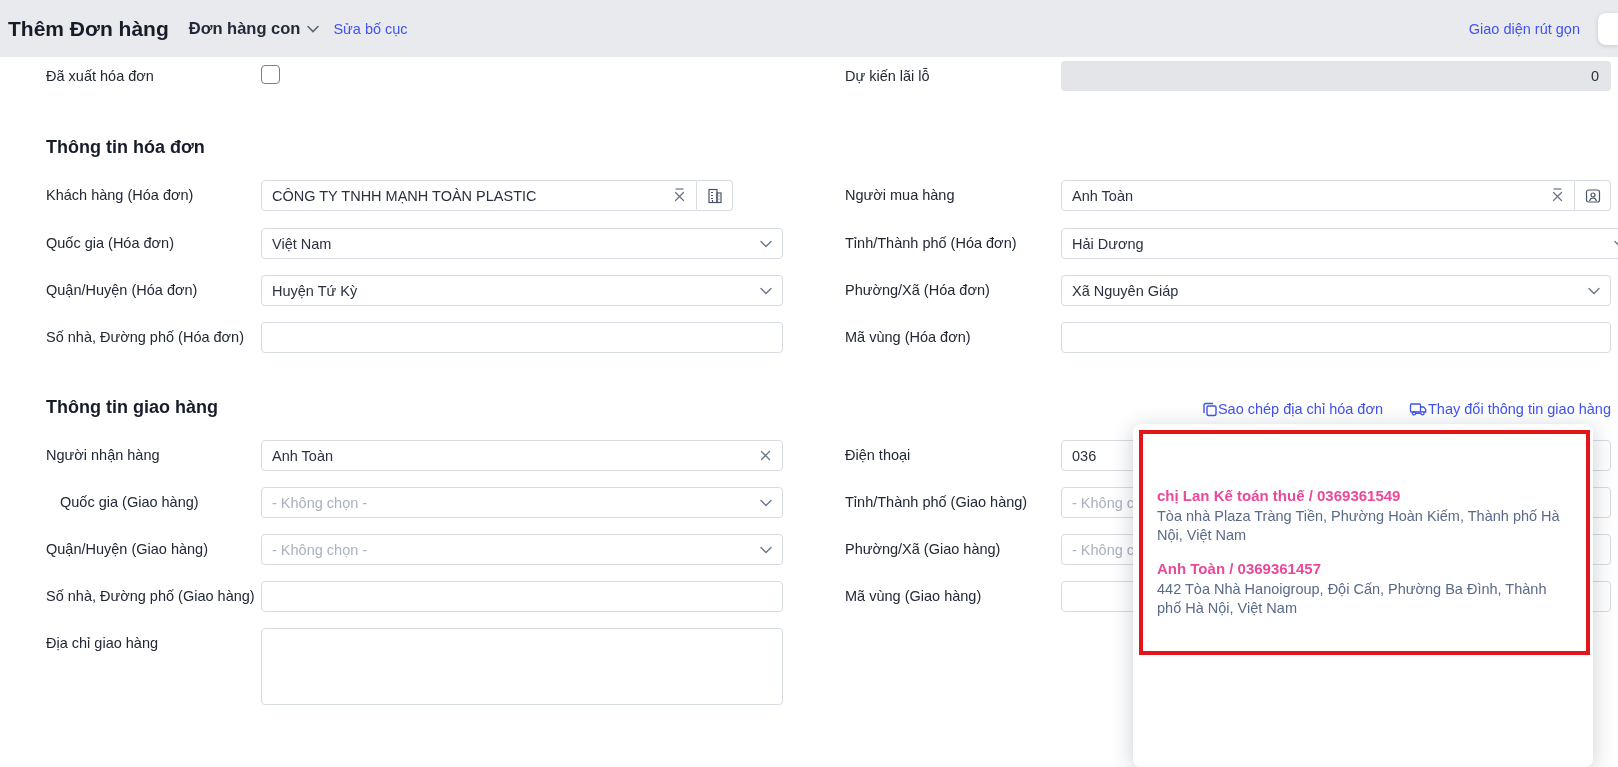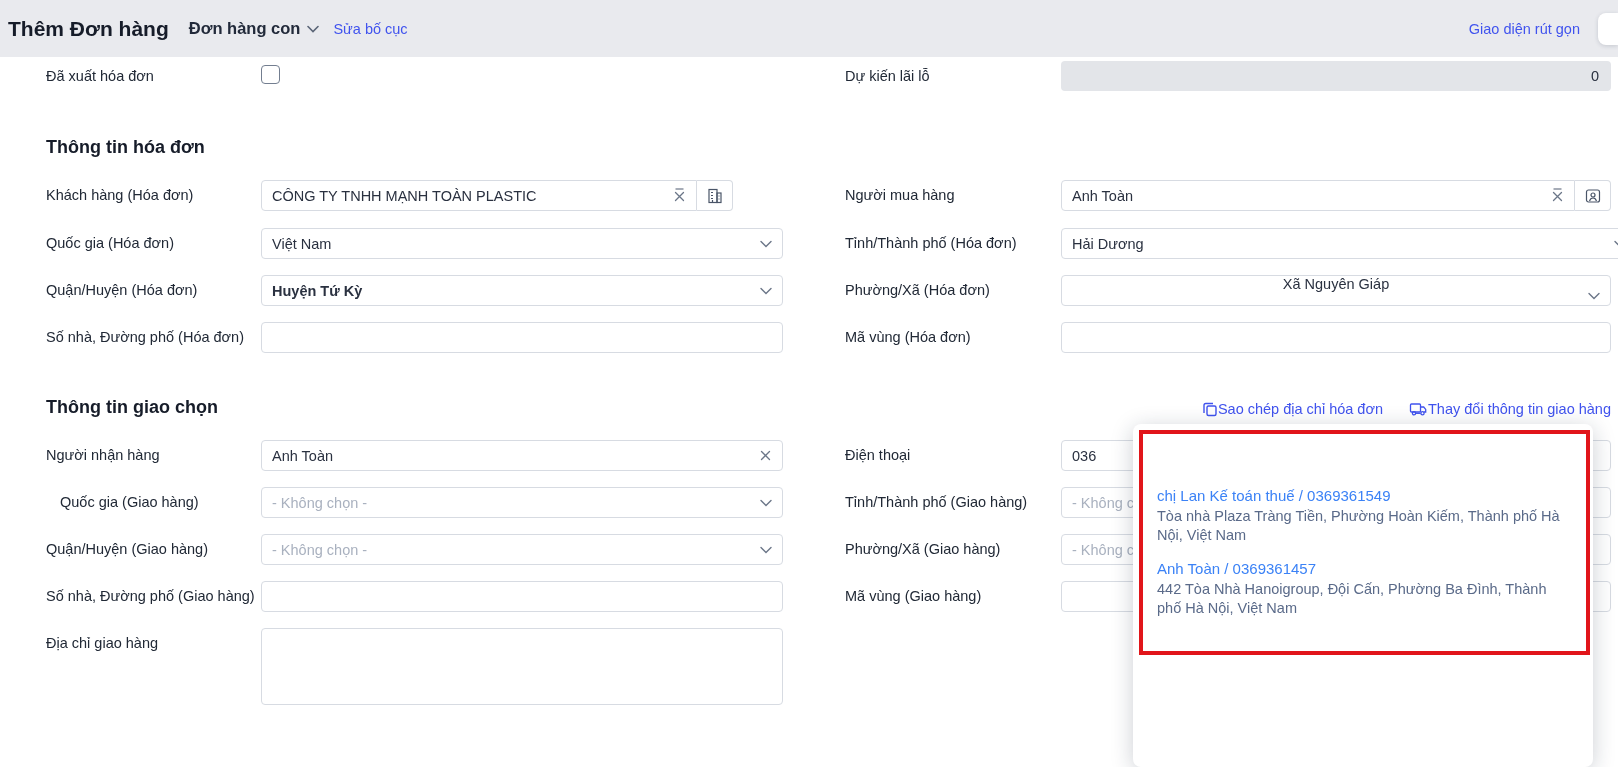--- a/index.html
+++ b/index.html
@@ -76,21 +76,21 @@
     border:4px solid #e1151a; z-index:12; pointer-events:none;
   }
   .psearch {
     position:absolute; left:24px; top:17px; width:414px; height:30px;
     border:1px solid #d7dbe2; border-radius:4px; display:flex; align-items:center; padding:0 9px; gap:7px;
   }
   .psearch input { flex:1; border:none; outline:none; font:inherit; font-size:14.5px; color:#2a3140; background:transparent; }
   .psearch input::placeholder { color:#a9b1bf; }
   .plist { position:absolute; left:24px; top:56px; width:414px; }
   .pitem { padding:7px 0 8px 0; cursor:pointer; }
-  .pitem-title { font-size:15px; font-weight:400; color:#3b82f6; margin-bottom:3px; }
+  .pitem-title { font-size:15px; font-weight:700; color:#ec4899; margin-bottom:3px; }
   .pitem-addr { font-size:14.5px; color:#5a6a89; line-height:19px; }
   svg { display:block; }
 </style>
 </head>
 <body>
 
 <div class="stage">
 
   <div class="topbar">
     <div class="page-title">Thêm Đơn hàng</div>
@@ -173,48 +173,48 @@
   <div class="ctrl" style="left:1061px;top:228px;width:576px;">
     <span>Hải Dương</span>
     <span class="chev">
         <svg width="12" height="8" viewBox="0 0 12 8">
           <path d="M1 1.5 L6 6.5 L11 1.5" fill="none" stroke="#6b7688" stroke-width="1.4" stroke-linecap="round"></path>
         </svg>
       </span>
   </div>
 
   <div class="lbl" style="left:46px;top:275px;">Quận/Huyện (Hóa đơn)</div>
-  <div class="ctrl" style="left:261px;top:275px;width:522px;font-weight:bold;">
+  <div class="ctrl" style="left:261px;top:275px;width:522px;">
     <span>Huyện Tứ Kỳ</span>
     <span class="chev">
         <svg width="12" height="8" viewBox="0 0 12 8">
           <path d="M1 1.5 L6 6.5 L11 1.5" fill="none" stroke="#6b7688" stroke-width="1.4" stroke-linecap="round"></path>
         </svg>
       </span>
   </div>
   <div class="lbl" style="left:845px;top:275px;">Phường/Xã (Hóa đơn)</div>
-  <div class="ctrl" style="left:1061px;top:275px;width:550px;flex-direction:column;">
+  <div class="ctrl" style="left:1061px;top:275px;width:550px;">
     <span>Xã Nguyên Giáp</span>
     <span class="chev">
         <svg width="12" height="8" viewBox="0 0 12 8">
           <path d="M1 1.5 L6 6.5 L11 1.5" fill="none" stroke="#6b7688" stroke-width="1.4" stroke-linecap="round"></path>
         </svg>
       </span>
   </div>
 
   <div class="lbl" style="left:46px;top:322px;">Số nhà, Đường phố (Hóa đơn)</div>
   <div class="ctrl" style="left:261px;top:322px;width:522px;">
     <input value="" style="">
   </div>
   <div class="lbl" style="left:845px;top:322px;">Mã vùng (Hóa đơn)</div>
   <div class="ctrl" style="left:1061px;top:322px;width:550px;">
     <input value="" style="">
   </div>
 
-  <div class="section-title" style="left:46px;top:397px;">Thông tin giao chọn</div>
+  <div class="section-title" style="left:46px;top:397px;">Thông tin giao hàng</div>
 
   <div class="dlinks">
     <div class="dlink">
       <span>
         <svg width="16" height="16" viewBox="0 0 16 16" fill="none" stroke="#4053ee" stroke-width="1.4">
           <rect x="5" y="5" width="9" height="9.5" rx="1.5"></rect>
             <path d="M11 2.5H3.8A1.8 1.8 0 0 0 2 4.3V12"></path>
         </svg>
       </span>
       <span>Sao chép địa chỉ hóa đơn</span>

